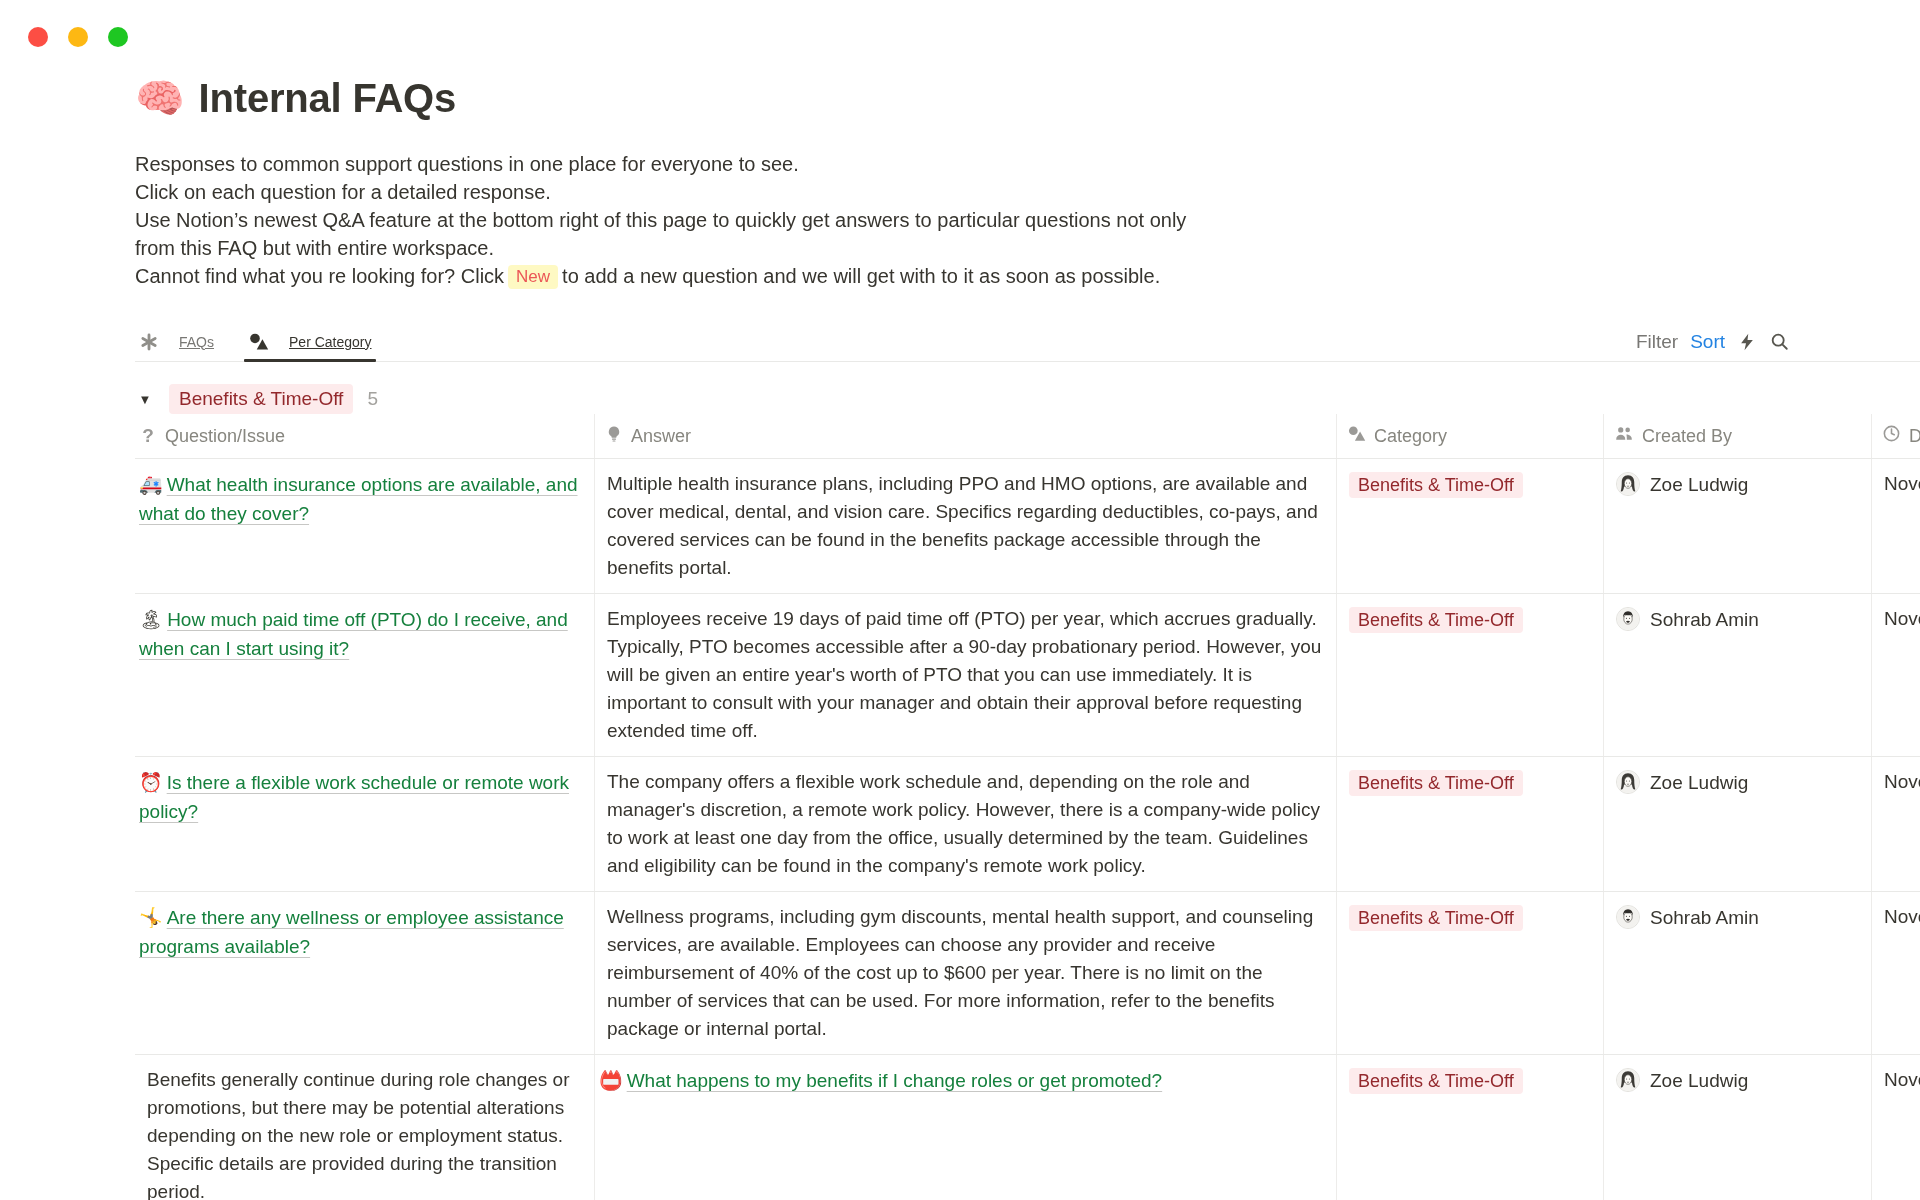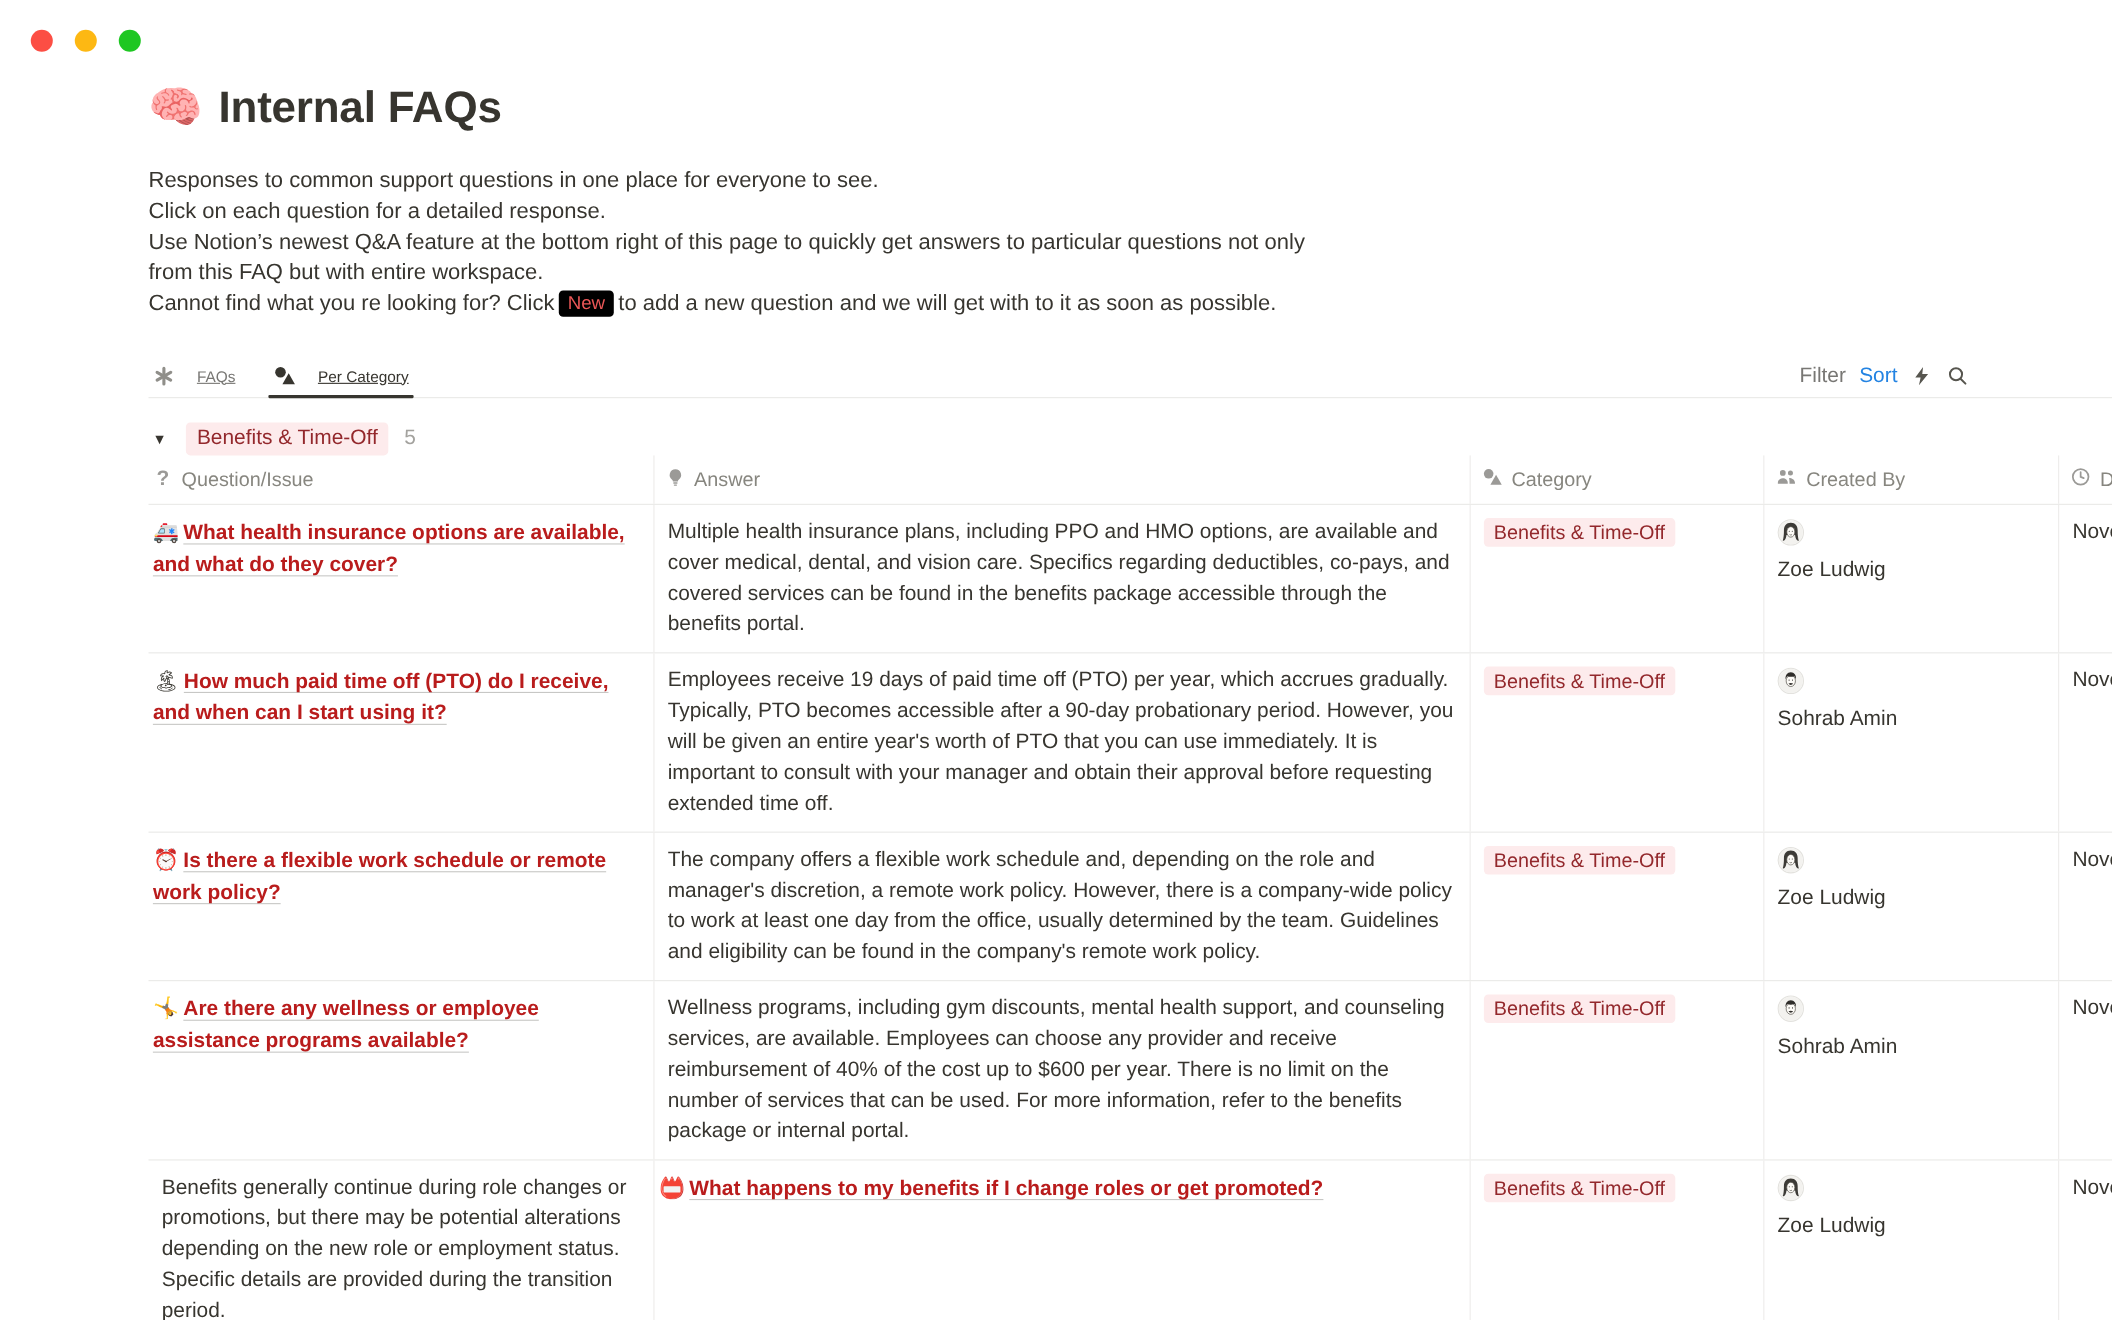--- a/index.html
+++ b/index.html
@@ -11,21 +11,21 @@
   .light { width:20px; height:20px; border-radius:50%; }
   .light.red{ background:#fc4e44; } .light.yellow{ background:#fdb813; } .light.green{ background:#1ec722; }
 
   .page { padding:72px 0 0 135px; }
 
   h1.page-title { font-size:40px; line-height:52px; font-weight:700; letter-spacing:-0.2px; display:flex; align-items:center; gap:14px; }
   .page-emoji { font-size:40px; line-height:52px; }
 
   .desc { margin-top:26px; font-size:20px; line-height:28px; color:#37352f; max-width:1180px; }
   .desc .line { min-height:28px; }
-  .new-badge { display:inline-block; background:#000000; color:#eb5757; border-radius:4px;
+  .new-badge { display:inline-block; background:#fef9c3; color:#eb5757; border-radius:4px;
     font-size:17px; line-height:22px; padding:1px 8px; margin:0 4px; vertical-align:1px; }
 
   
   .tabbar { margin-top:32px; height:40px; display:flex; align-items:center;
     border-bottom:1px solid #e9e9e7; padding-right:130px; position:relative; width:1785px; }
   .tabbar::after{ content:""; position:absolute; left:100%; bottom:-1px; width:200px; height:1px; background:#e9e9e7; }
   .tab { display:flex; align-items:center; gap:20px; font-size:14px; height:100%; padding:0 4px; margin-right:26px; cursor:pointer; position:relative;text-decoration:underline; }
   .tab.inactive { color:#787774; }
   .tab.active { color:#37352f; font-weight:500; }
   .tab.active::after { content:""; position:absolute; left:0; right:0; bottom:-1px; height:3px; background:#37352f; border-radius:1px; }
@@ -52,25 +52,25 @@
   .hcell:last-child { border-right:none; }
   .hcell svg { flex:none; }
   .q-mark { font-size:19px; font-weight:700; color:#9b9a97; width:18px; text-align:center; }
 
   .trow { border-top:1px solid #e9e9e7; }
   .trow:last-child { border-bottom:1px solid #e9e9e7; }
   .cell { padding:11px 14px 11px 12px; border-right:1px solid #edecea; font-size:19px; line-height:28px; }
   .cell:last-child { border-right:none; }
   .q-cell { padding-left:4px; line-height:29px; }
   .q-emoji { margin-right:4px; }
-  .q-text { font-weight:700; color:#b91c1c; text-decoration:underline;
+  .q-text { font-weight:400; color:#15803d; text-decoration:underline;
     text-decoration-color:rgba(55,53,47,0.28); text-underline-offset:4px; text-decoration-thickness:1px; cursor:pointer; }
   .cat-cell { padding-top:12px; }
   .tag { background:#fdebec; color:#93282c; font-size:18px; border-radius:4px; padding:3px 9px; line-height:23px; white-space:nowrap; }
-  .by-cell { display:flex; align-items:flex-start; gap:10px; padding-top:13px;flex-direction:column; }
+  .by-cell { display:flex; align-items:flex-start; gap:10px; padding-top:13px; }
   .avatar { width:24px; height:24px; border-radius:50%; overflow:hidden; flex:none; display:block;
     border:1px solid #e3e2de; background:#fafaf8; }
   .avatar svg { display:block; }
   .by-name { font-size:19px; line-height:26px; color:#37352f; }
   .date-cell { white-space:nowrap; overflow:hidden; }
 </style>
 </head>
 <body>
 
 <div class="traffic">

